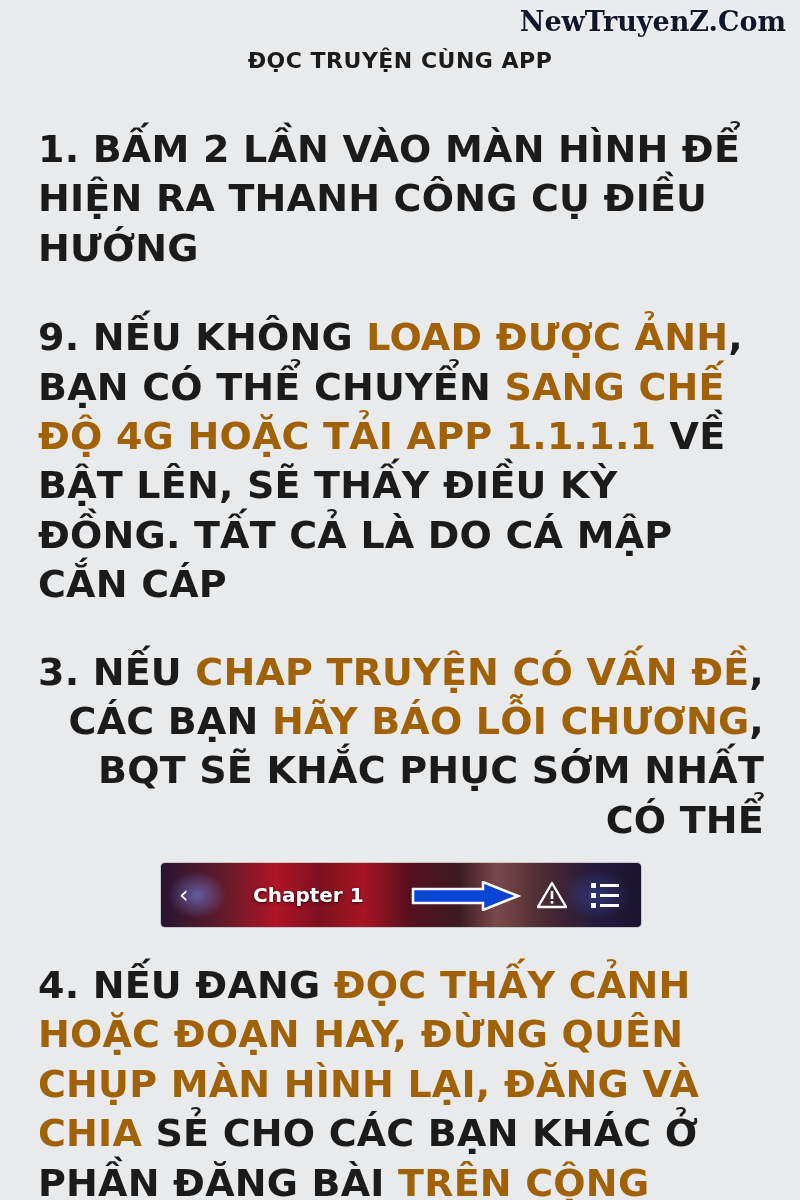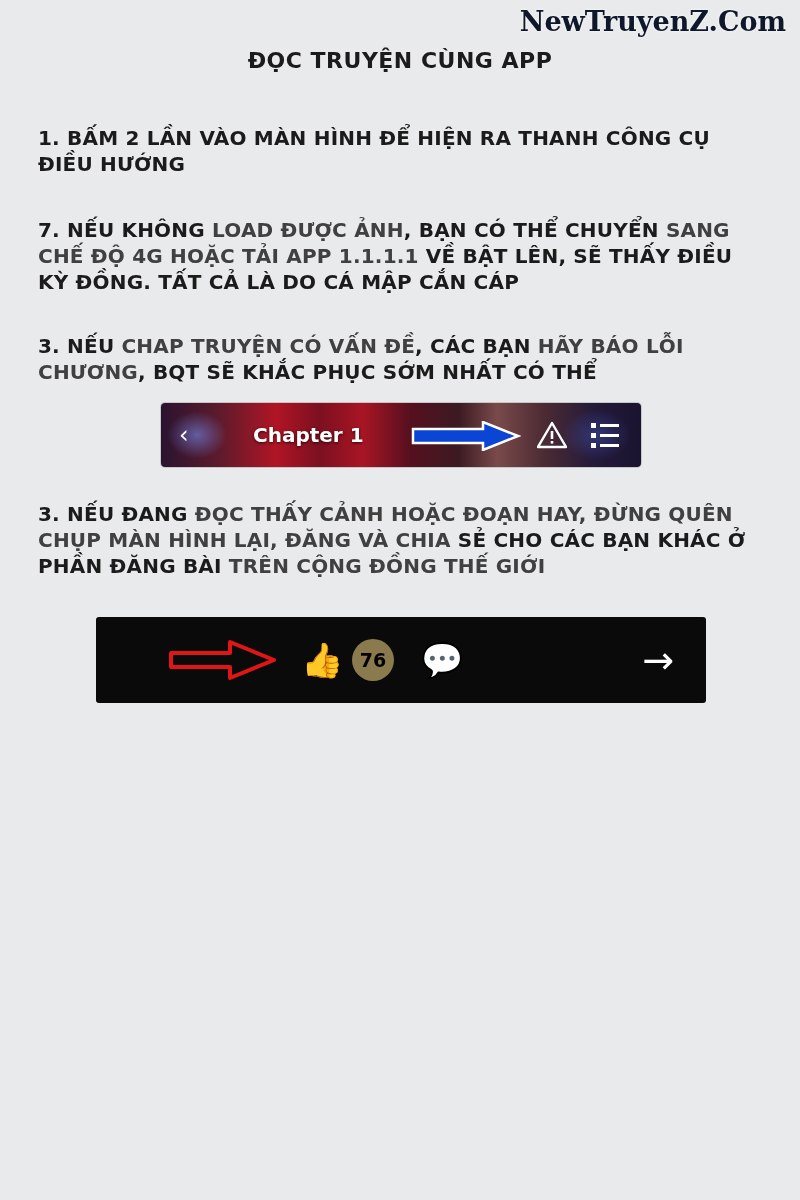--- a/index.html
+++ b/index.html
@@ -54,34 +54,34 @@
   }
 
   .content {
     position: absolute;
     top: 125px;
     left: 38px;
     width: 726px;
   }
 
   .para {
-    font-size: 20px;
+    font-size: 38px;
     font-weight: bold;
     line-height: 1.30;
     color: #1b1b1b;
     letter-spacing: 0.2px;
     margin-bottom: 30px;
   }
   .para.p1 { margin-bottom: 40px; }
   .para.p2 { margin-bottom: 38px; }
-  .para.p3 { margin-bottom: 18px; }
+  .para.p3 { margin-bottom: 18px; text-align: right; }
   .para.p4 { margin-bottom: 38px; }
   .para.p5 { margin-bottom: 20px; }
 
-  .red { color: #404040; }
+  .red { color: #a16207; }
 
   
   .chapter-bar {
     position: relative;
     margin: 0 auto;
     width: 480px;
     height: 64px;
     background: linear-gradient(90deg,
         #2a1330 0%, #5c1b2c 12%, #b01525 24%,
         #7c1020 33%, #a81524 42%, #55101f 52%,
@@ -219,21 +219,21 @@
 
 <div class="page-title">ĐỌC TRUYỆN CÙNG APP</div>
 
 <div class="content">
 
   <div class="para p1">
     <span>1. BẤM 2 LẦN VÀO MÀN HÌNH ĐỂ HIỆN RA THANH CÔNG CỤ ĐIỀU HƯỚNG</span>
   </div>
 
   <div class="para p2">
-    <span>7. NẾU KHÔNG </span><span class="red">LOAD ĐƯỢC ẢNH</span><span>, BẠN CÓ THỂ CHUYỂN </span><span class="red">SANG CHẾ ĐỘ 4G HOẶC TẢI APP 1.1.1.1</span><span> VỀ BẬT LÊN, SẼ THẤY ĐIỀU KỲ ĐỒNG. TẤT CẢ LÀ DO CÁ MẬP CẮN CÁP</span>
+    <span>9. NẾU KHÔNG </span><span class="red">LOAD ĐƯỢC ẢNH</span><span>, BẠN CÓ THỂ CHUYỂN </span><span class="red">SANG CHẾ ĐỘ 4G HOẶC TẢI APP 1.1.1.1</span><span> VỀ BẬT LÊN, SẼ THẤY ĐIỀU KỲ ĐỒNG. TẤT CẢ LÀ DO CÁ MẬP CẮN CÁP</span>
   </div>
 
   <div class="para p3">
     <span>3. NẾU </span><span class="red">CHAP TRUYỆN CÓ VẤN ĐỀ</span><span>, CÁC BẠN </span><span class="red">HÃY BÁO LỖI CHƯƠNG</span><span>, BQT SẼ KHẮC PHỤC SỚM NHẤT CÓ THỂ</span>
   </div>
 
   <div style="margin: 18px 0 34px 0;">
     <div class="chapter-bar">
       <div class="glow"></div>
       <div class="glow2"></div>
@@ -267,21 +267,21 @@
           </div>
         <div class="row">
             <span class="dot"></span>
             <span class="line"></span>
           </div>
       </div>
     </div>
   </div>
 
   <div class="para p4">
-    <span>3. NẾU ĐANG </span><span class="red">ĐỌC THẤY CẢNH HOẶC ĐOẠN HAY, ĐỪNG QUÊN CHỤP MÀN HÌNH LẠI, ĐĂNG VÀ CHIA</span><span> SẺ CHO CÁC BẠN KHÁC Ở PHẦN ĐĂNG BÀI </span><span class="red">TRÊN CỘNG ĐỒNG THẾ GIỚI</span>
+    <span>4. NẾU ĐANG </span><span class="red">ĐỌC THẤY CẢNH HOẶC ĐOẠN HAY, ĐỪNG QUÊN CHỤP MÀN HÌNH LẠI, ĐĂNG VÀ CHIA</span><span> SẺ CHO CÁC BẠN KHÁC Ở PHẦN ĐĂNG BÀI </span><span class="red">TRÊN CỘNG ĐỒNG THẾ GIỚI</span>
   </div>
 
 
   <div style="margin-top: 24px;">
     <div class="action-bar">
       <div class="red-arrow">
         <svg width="110" height="44" viewBox="0 0 110 44">
           <polygon points="3,15 62,15 62,4 106,22 62,40 62,29 3,29" fill="none" stroke="#e01616" stroke-width="4" stroke-linejoin="round"></polygon>
         </svg>
       </div>

